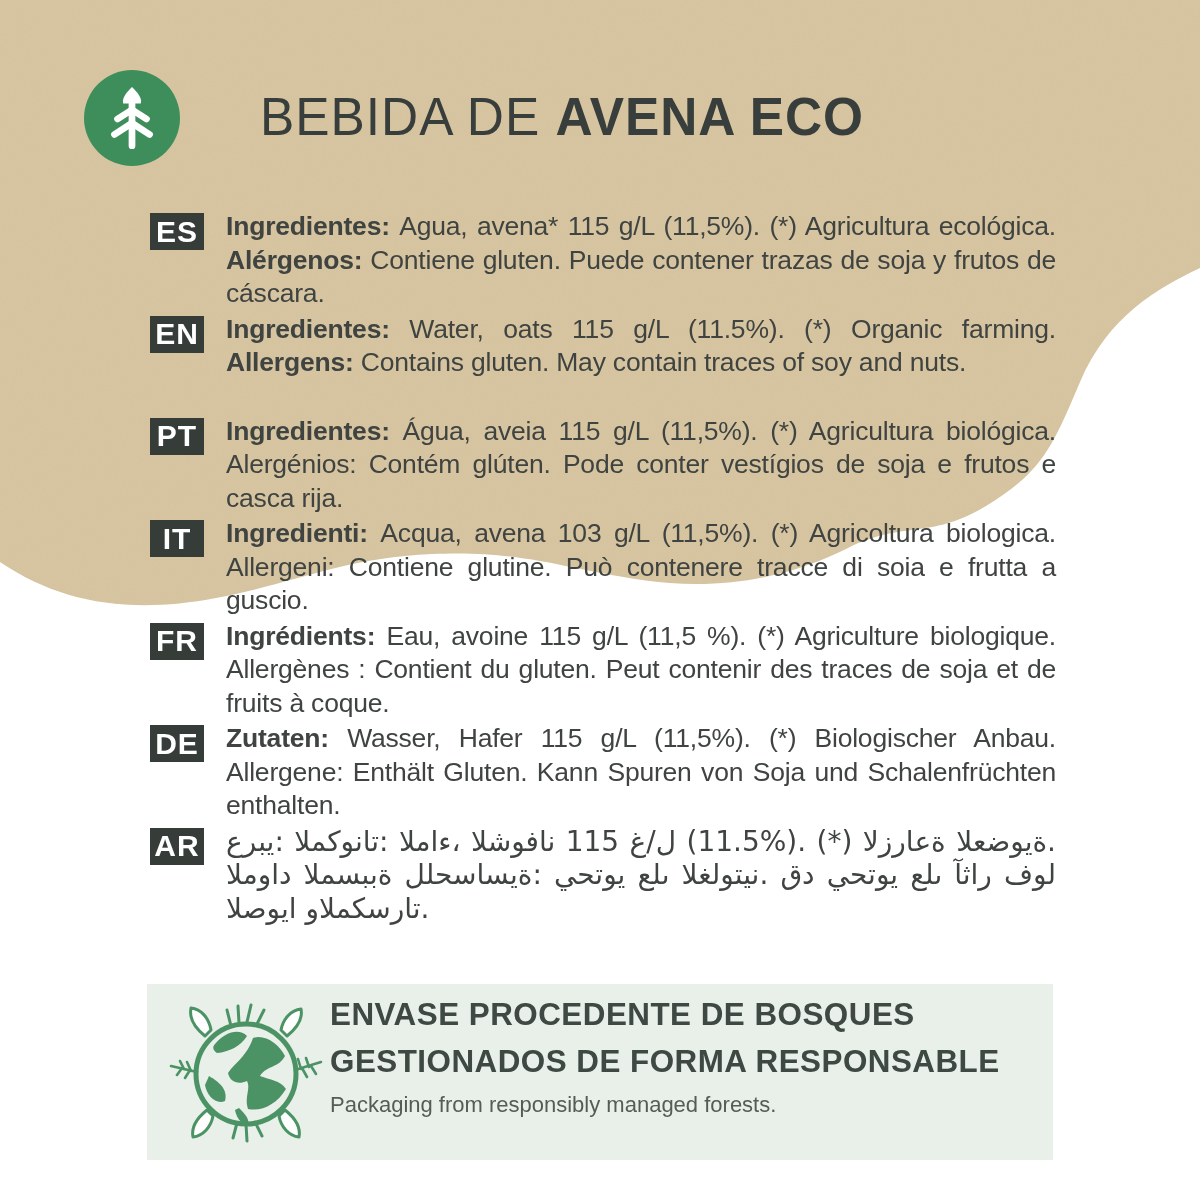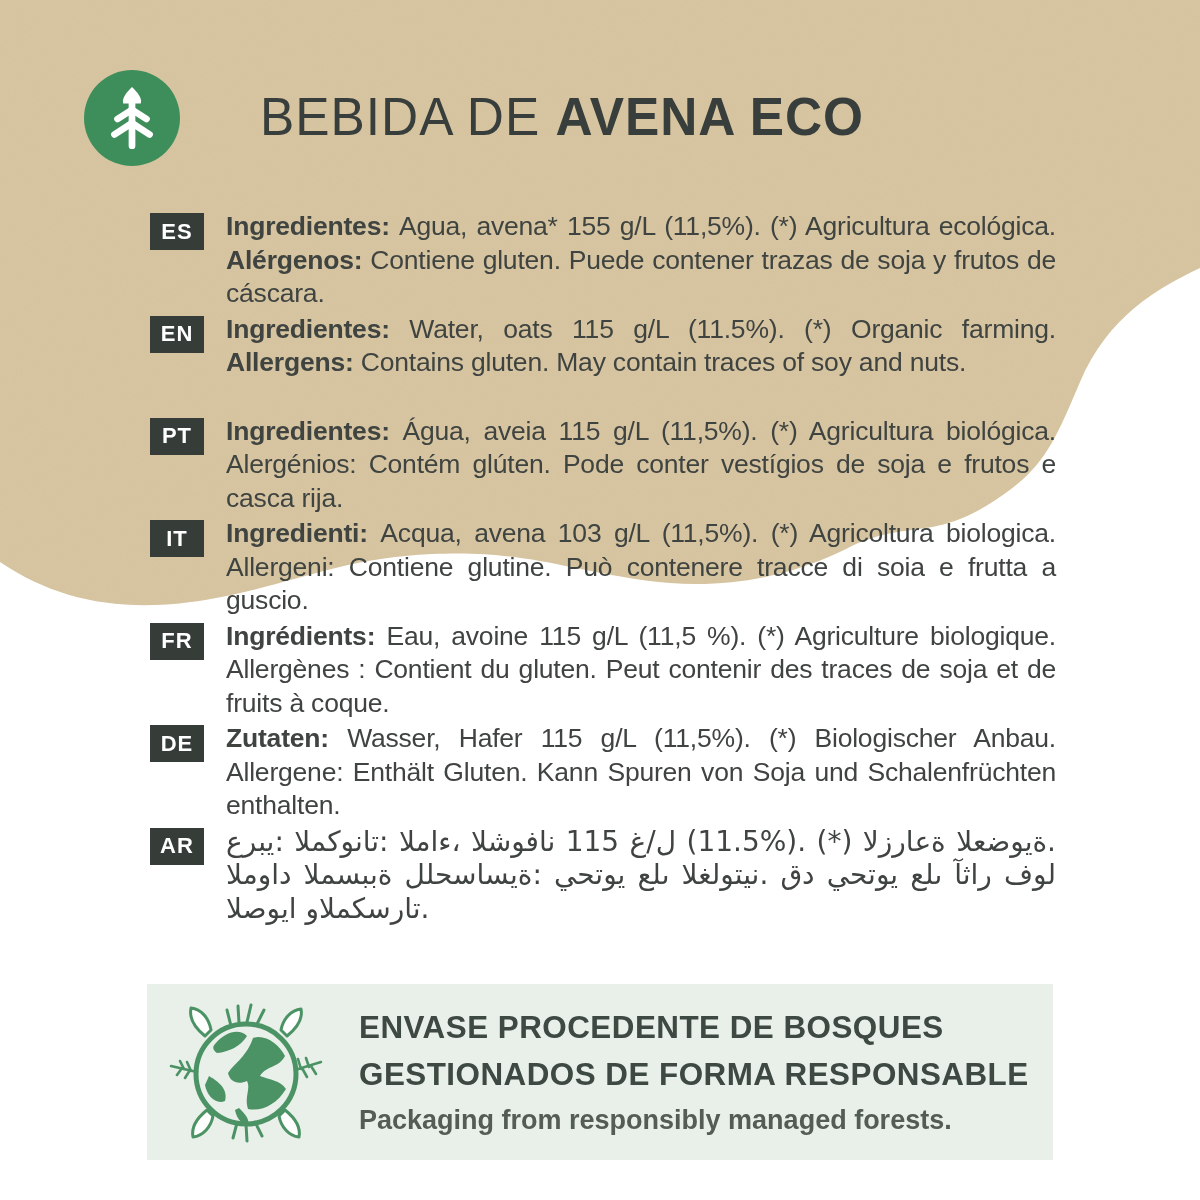--- a/index.html
+++ b/index.html
@@ -27,45 +27,45 @@
     font-size:53px;color:var(--ink);letter-spacing:1px;
     transform:scaleX(.97);transform-origin:left top;
   }
   .title .light{font-weight:400;}
   .title .bold{font-weight:700;}
 
   .rows{position:absolute;left:150px;top:210px;width:906px;}
   .row{position:relative;padding-left:76px;margin-bottom:2px;min-height:100px;}
   .badge{
     position:absolute;left:0;top:3px;width:54px;height:37px;background:var(--badge);
-    color:#ffffff;font-weight:700;font-size:22px;letter-spacing:1px;
+    color:#ffffff;font-weight:700;font-size:30px;letter-spacing:1px;
     display:flex;align-items:center;justify-content:center;
   }
   .rowtext{
     font-size:26.5px;line-height:33.5px;color:var(--ink2);
     text-align:justify;letter-spacing:-0.2px;
   }
   .rowtext .b{font-weight:700;}
   .rowtext.arabic{
     direction:ltr;unicode-bidi:bidi-override;
     font-family:"DejaVu Sans",sans-serif;font-size:28px;letter-spacing:0;
   }
 
   .footer{
     position:absolute;left:147px;top:984px;width:906px;height:176px;
     background:var(--footerbg);
   }
   .globe{position:absolute;left:20px;top:8px;}
-  .footer-text{position:absolute;left:183px;top:20px;width:710px;margin-left:29px;}
+  .footer-text{position:absolute;left:183px;top:7px;width:710px;}
   .f-title{
     font-size:32px;font-weight:700;color:var(--ftitle);
     letter-spacing:.5px;line-height:47px;white-space:nowrap;
     transform:scaleX(.98);transform-origin:left top;
   }
-  .f-sub{font-size:27px;font-weight:700;color:var(--fsub);margin-top:7px;}
+  .f-sub{font-size:22px;font-weight:400;color:var(--fsub);margin-top:7px;}
 </style>
 </head>
 <body style="--kraft: #d8c5a1; --ink: #383e3b; --ink2: #3f4441; --badge: #363d39; --green: #3e8e5b; --globe: #4b9364; --footerbg: #e9efe9;">
 
 <svg class="kraft-svg" width="1200" height="700" viewBox="0 0 1200 700" aria-hidden="true">
   <defs>
     <clipPath id="kclip">
       <path d="M0 0 H1200 V268
                C1158 288 1108 316 1080 382
                C1052 448 1042 472 986 506
@@ -104,21 +104,21 @@
   </svg>
 </div>
 
 <div class="title">
   <span class="light">BEBIDA DE </span><span class="bold">AVENA ECO</span>
 </div>
 
 <div class="rows" id="rows">
   <div class="row">
     <div class="badge">ES</div>
-    <div class="rowtext"><span class="b">Ingredientes: </span><span>Agua, avena* 155 g/L (11,5%). (*) Agricultura ecológica. </span><span class="b">Alérgenos: </span><span>Contiene gluten. Puede contener trazas de soja y frutos de cáscara.</span></div>
+    <div class="rowtext"><span class="b">Ingredientes: </span><span>Agua, avena* 115 g/L (11,5%). (*) Agricultura ecológica. </span><span class="b">Alérgenos: </span><span>Contiene gluten. Puede contener trazas de soja y frutos de cáscara.</span></div>
   </div>
 
   <div class="row">
     <div class="badge">EN</div>
     <div class="rowtext"><span class="b">Ingredientes: </span><span>Water, oats 115 g/L (11.5%). (*) Organic farming. </span><span class="b">Allergens: </span><span>Contains gluten. May contain traces of soy and nuts.</span></div>
   </div>
 
   <div class="row">
     <div class="badge">PT</div>
     <div class="rowtext"><span class="b">Ingredientes: </span><span>Água, aveia 115 g/L (11,5%). (*) Agricultura biológica. Alergénios: Contém glúten. Pode conter vestígios de soja e frutos e casca rija.</span></div>

